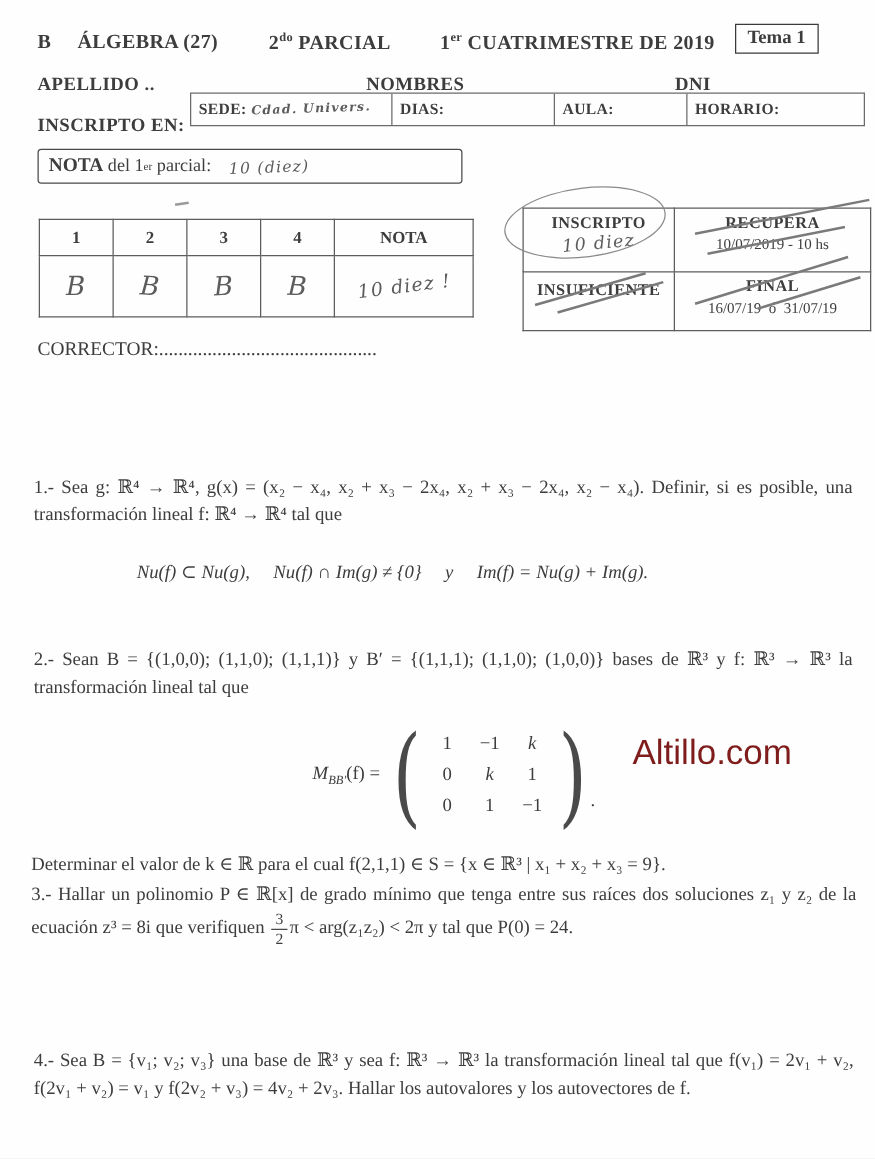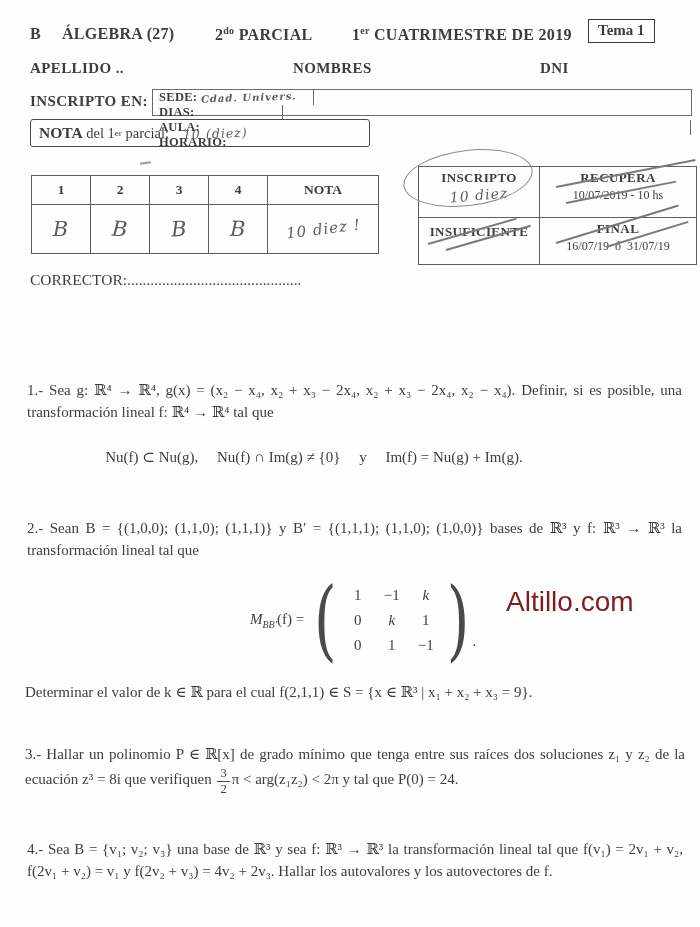--- a/index.html
+++ b/index.html
@@ -76,21 +76,21 @@
   <div class="abs h1txt" style="left:62px; top:25px;">ÁLGEBRA (27)</div>
   <div class="abs h1txt" style="left:215px; top:25px;"><span>2</span><sup>do</sup><span class="pre"> PARCIAL</span></div>
   <div class="abs h1txt" style="left:352px; top:25px;"><span>1</span><sup>er</sup><span class="pre"> CUATRIMESTRE DE 2019</span></div>
   <div class="abs tema-box" style="left:588px; top:19px;">Tema 1</div>
 
   <div class="abs row2txt" style="left:30px; top:60px;">APELLIDO ..</div>
   <div class="abs row2txt" style="left:293px; top:60px;">NOMBRES</div>
   <div class="abs row2txt" style="left:540px; top:60px;">DNI</div>
 
   <div class="abs row2txt" style="left:30px; top:93px;">INSCRIPTO EN:</div>
-  <div class="abs strip" style="left:152px; top:89px; width:538px;flex-direction:column;">
+  <div class="abs strip" style="left:152px; top:74px; width:538px;">
     <div class="cell" style="width:154px;">
       <span>SEDE:</span>
       <span class="hand" style="font-size:10px; margin-left:4px; transform:rotate(-2deg);">Cdad. Univers.</span>
     </div>
     <div class="cell" style="width:123px;">
         <span>DIAS:</span>
       </div>
     <div class="cell" style="flex:1;">
         <span>AULA:</span>
       </div>
@@ -160,21 +160,21 @@
   <div class="abs strike" style="left:446px; top:249px; width:88px; transform:rotate(-16deg);"></div>
   <div class="abs strike" style="left:556px; top:242px; width:128px; transform:rotate(-17deg);"></div>
   <div class="abs strike" style="left:606px; top:246px; width:86px; transform:rotate(-17deg);"></div>
 
   <div class="abs corr" style="left:30px; top:271px;">
     <span>CORRECTOR:</span><span>.............................................</span>
   </div>
 
 
   <div class="abs para" style="left:27px; top:379px; width:655px;">1.- Sea g: ℝ⁴ → ℝ⁴, g(x) = (x₂ − x₄, x₂ + x₃ − 2x₄, x₂ + x₃ − 2x₄, x₂ − x₄).  Definir, si es posible, una transformación lineal f: ℝ⁴ → ℝ⁴ tal que</div>
-  <div class="abs display pre" style="left:0px; top:448px; width:628px;">Nu(f) ⊂ Nu(g),     Nu(f) ∩ Im(g) ≠ {0}     y     Im(f) = Nu(g) + Im(g).</div>
+  <div class="abs display pre" style="left:0px; top:448px; width:628px;font-style:italic;">Nu(f) ⊂ Nu(g),     Nu(f) ∩ Im(g) ≠ {0}     y     Im(f) = Nu(g) + Im(g).</div>
 
   <div class="abs para" style="left:27px; top:517px; width:655px;">2.- Sean B = {(1,0,0); (1,1,0); (1,1,1)} y B′ = {(1,1,1); (1,1,0); (1,0,0)} bases de ℝ³ y f: ℝ³ → ℝ³ la transformación lineal tal que</div>
 
   <div class="abs mat-row" style="left:250px; top:582px;">
     <span class="mlabel"><span>M</span><sub>BB′</sub><span class="eq">(f) =</span></span>
     <span class="paren">(</span>
     <span class="mgrid">
       <span>1</span>
       <span>−1</span>
       <span class="it">k</span>
@@ -186,19 +186,19 @@
       <span>−1</span>
     </span>
     <span class="paren">)</span>
     <span class="mperiod">.</span>
   </div>
 
   <div class="abs watermark" style="left:506px; top:586px;">Altillo.com</div>
 
   <div class="abs para" style="left:25px; top:681px; width:660px;">Determinar el valor de k ∈ ℝ para el cual f(2,1,1) ∈ S = {x ∈ ℝ³ | x₁ + x₂ + x₃ = 9}.</div>
 
-  <div class="abs para" style="left:25px; top:742px; width:660px; line-height:25px;">
+  <div class="abs para" style="left:25px; top:704px; width:660px; line-height:25px;">
     <span>3.- Hallar un polinomio P ∈ ℝ[x] de grado mínimo que tenga entre sus raíces dos soluciones z₁ y z₂ de la ecuación z³ = 8i que verifiquen </span><span class="frac"><span class="fnum">3</span><span class="fden">2</span></span><span>π &lt; arg(z₁z₂) &lt; 2π y tal que P(0) = 24.</span>
   </div>
 
   <div class="abs para" style="left:27px; top:838px; width:656px;">4.- Sea B = {v₁; v₂; v₃} una base de ℝ³ y sea f: ℝ³ → ℝ³ la transformación lineal tal que f(v₁) = 2v₁ + v₂, f(2v₁ + v₂) = v₁ y f(2v₂ + v₃) = 4v₂ + 2v₃. Hallar los autovalores y los autovectores de f.</div>
 
 </div>
 
 </body></html>

